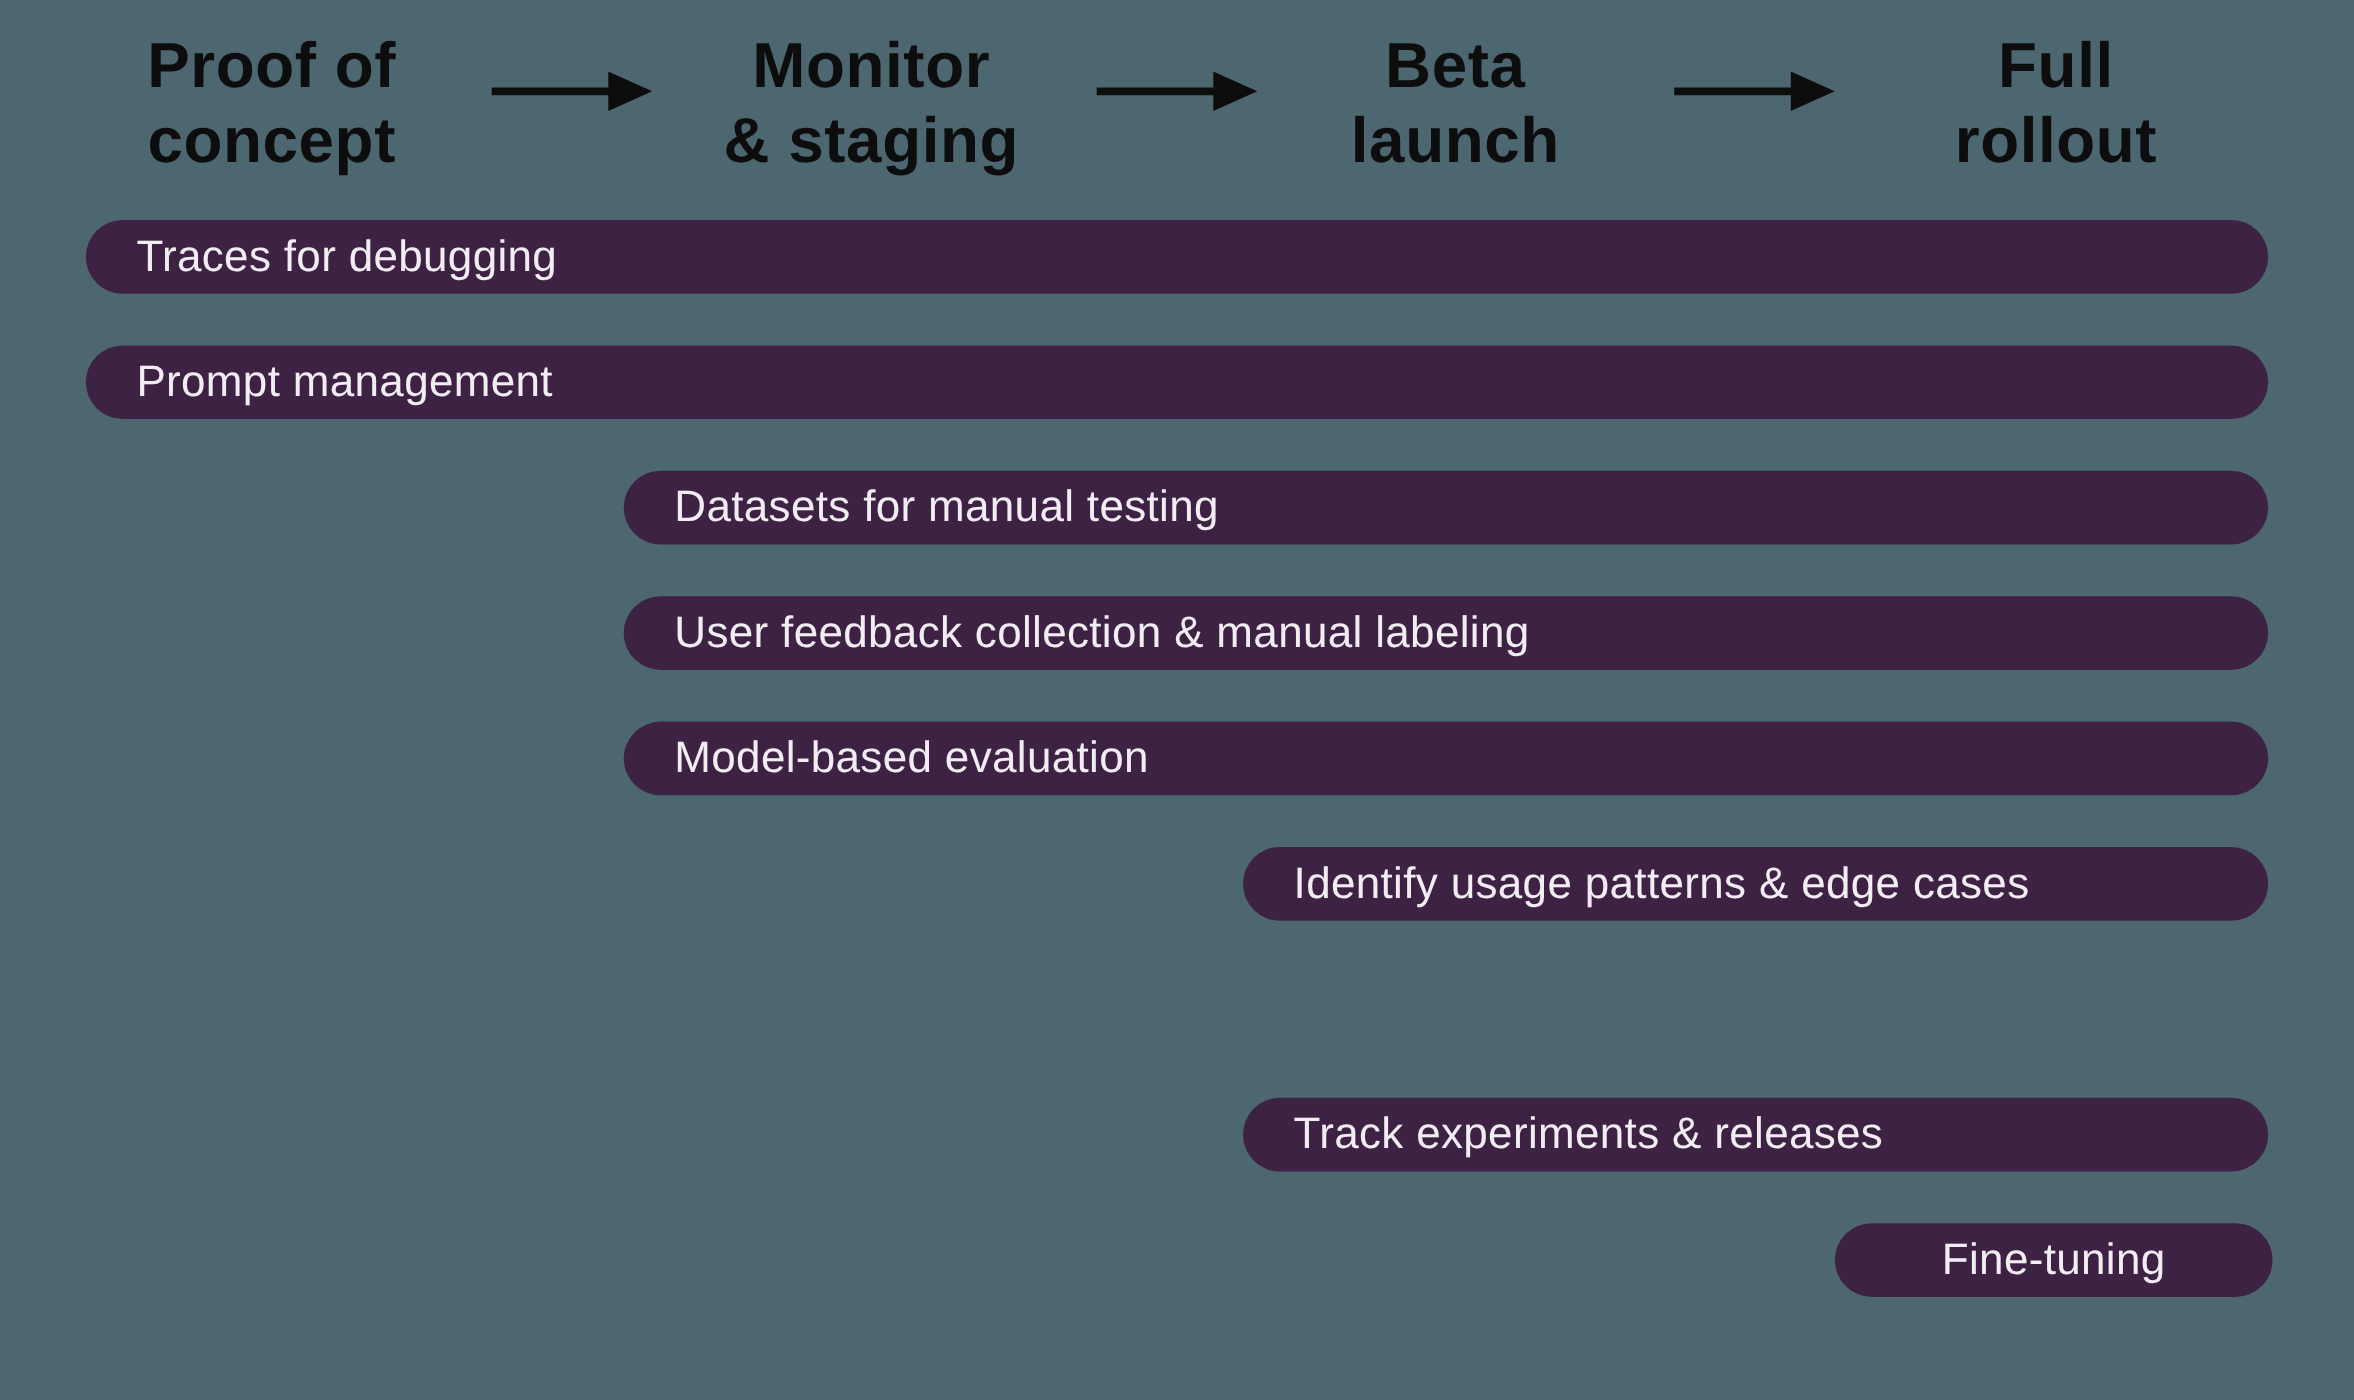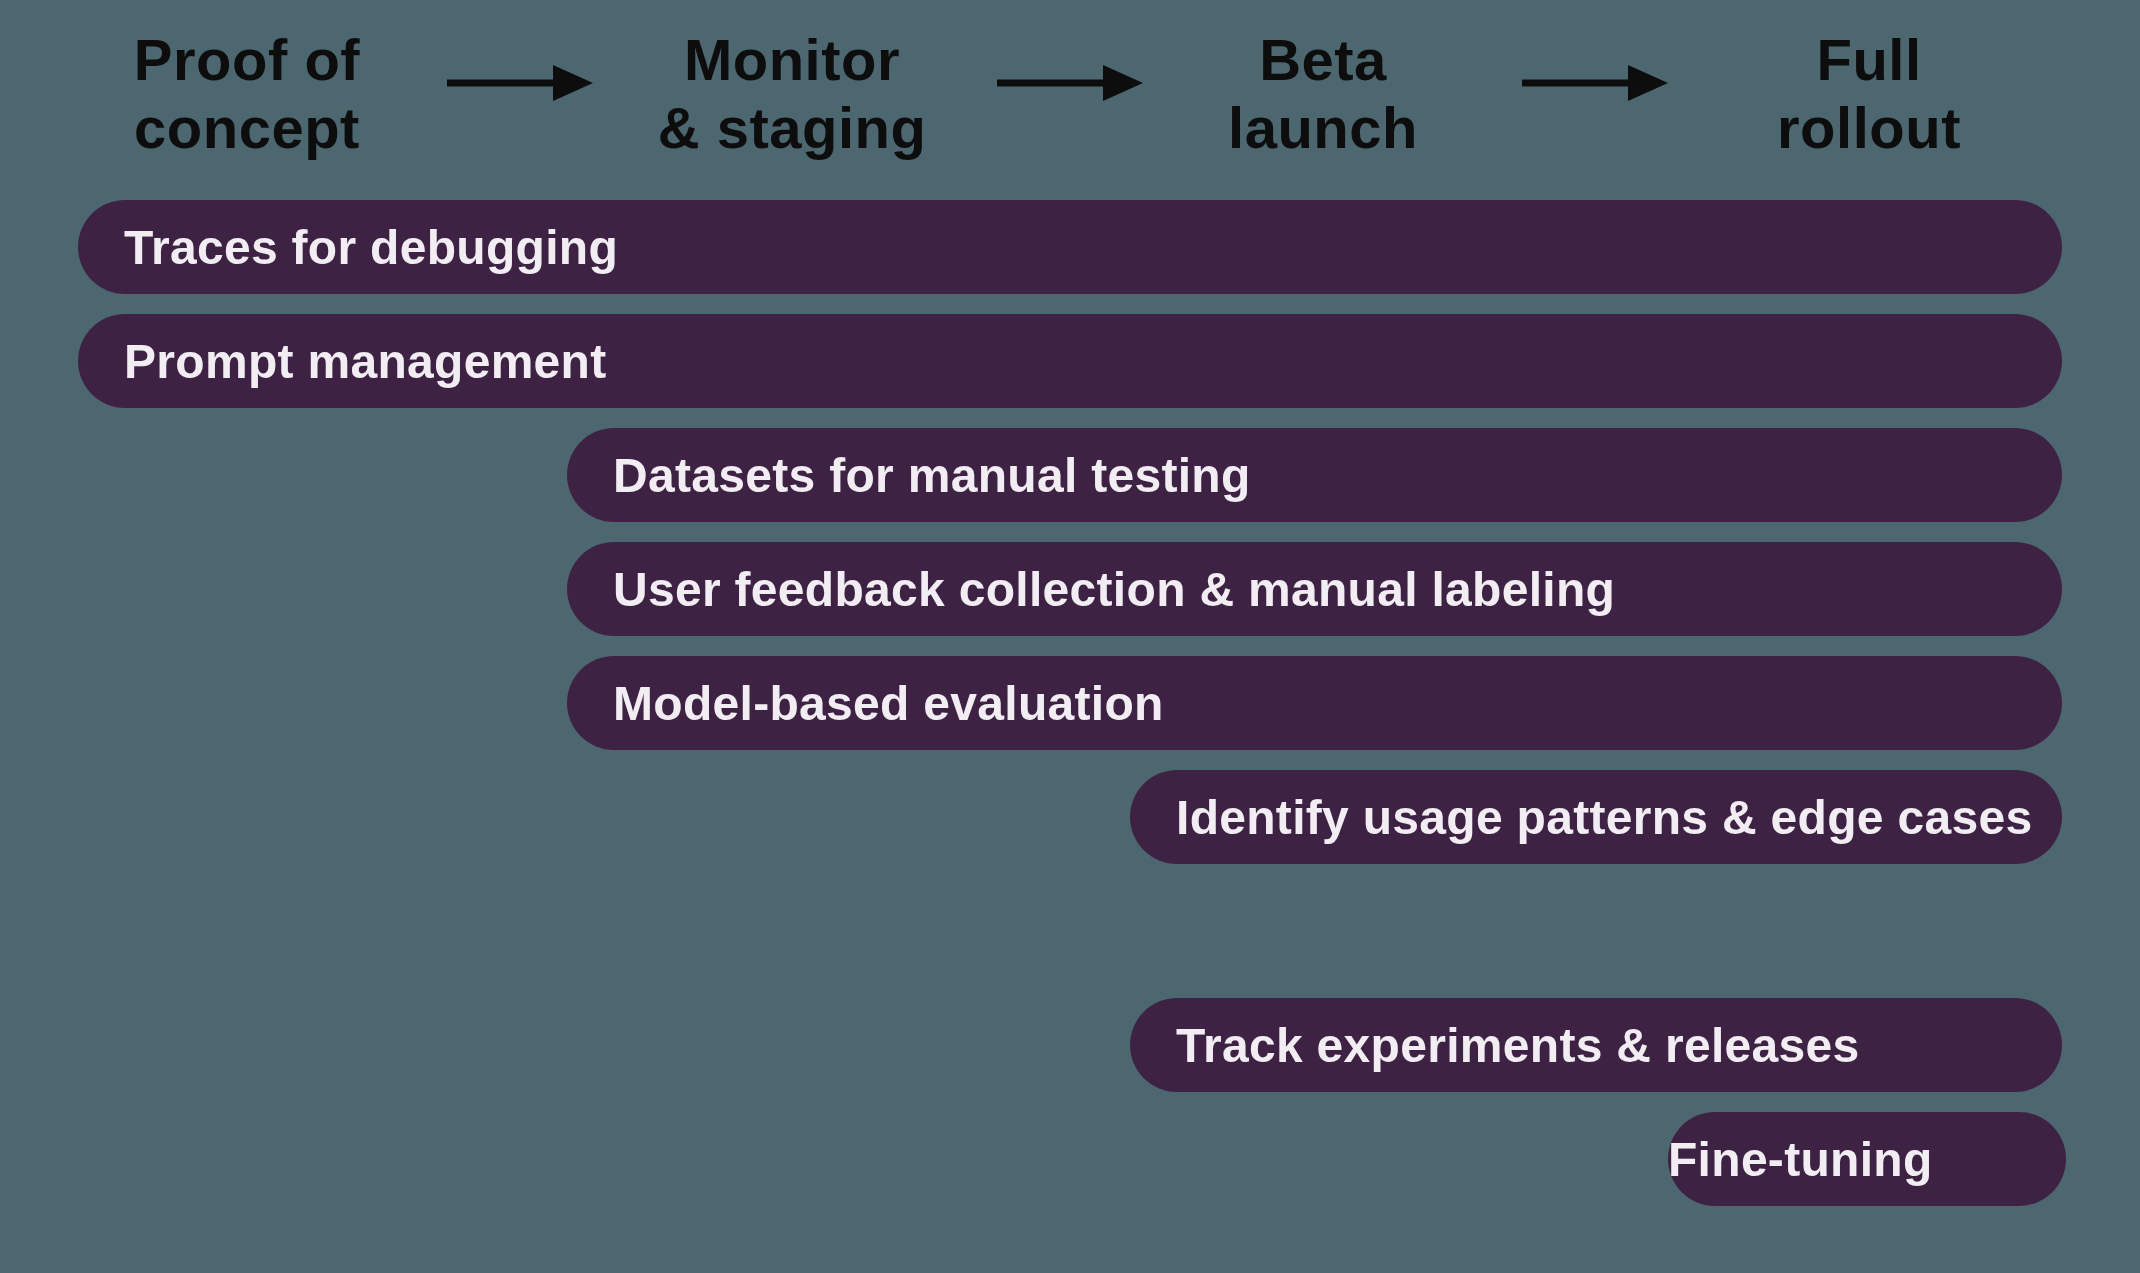--- a/index.html
+++ b/index.html
@@ -30,34 +30,35 @@
   }
   .phase span{display:block;}
   .arrow{
     position:absolute;
     top:63px;
     width:150px;height:40px;
   }
   .arrow svg{display:block;width:150px;height:40px;}
   .bar{
     position:absolute;
-    height:94px;
+    height:67px;
     background:var(--bar);
     border-radius:47px;
     display:flex;
     align-items:center;
     color:var(--bar-text);
-    font-size:48px;
-    font-weight:bold;
+    font-size:40px;
+    font-weight:normal;
     letter-spacing:0.3px;
     padding-left:46px;
     box-sizing:border-box;
     white-space:nowrap;
   }
   .bar.centered{
+    justify-content:center;
     padding-left:0;
   }
 </style>
 </head>
 <body>
 
 <div class="canvas">
 
   <div class="phase" style="left:17px">
     <span>Proof of</span>

